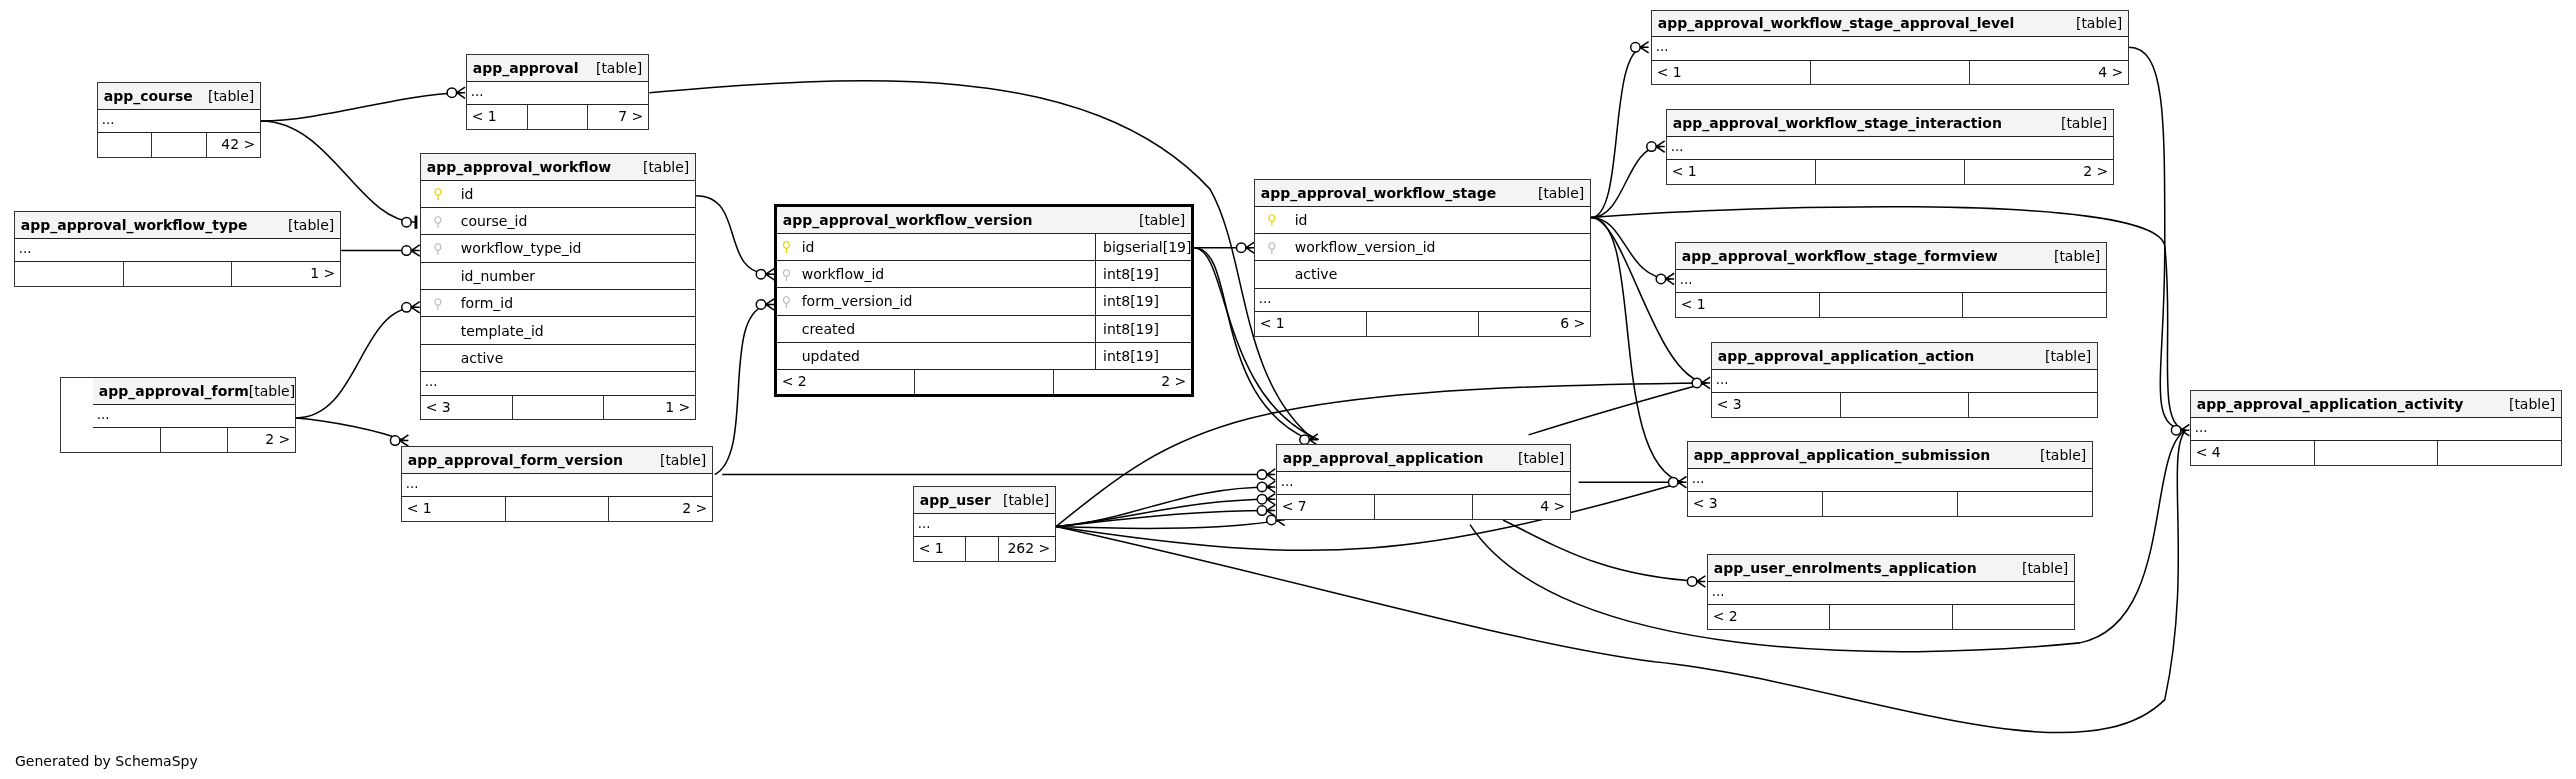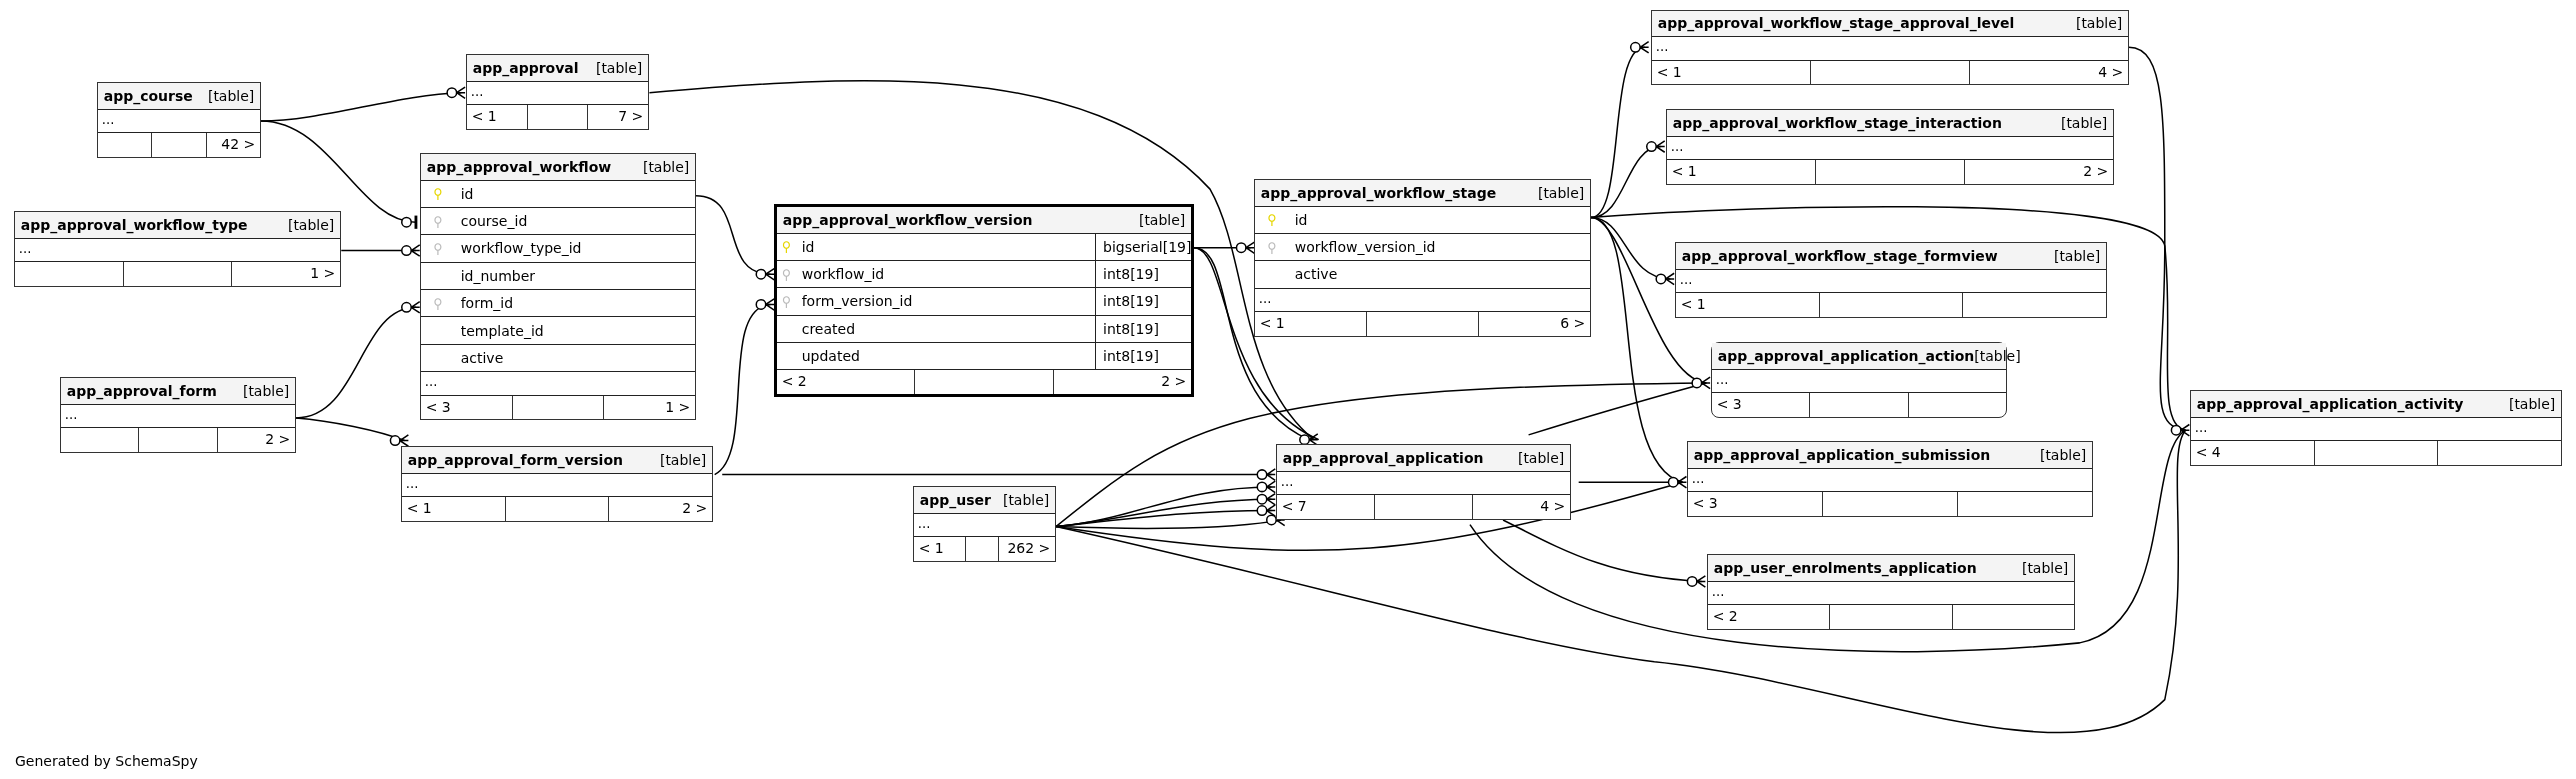--- a/index.html
+++ b/index.html
@@ -180,21 +180,21 @@
       <span class="cname">active</span>
     </div>
   <div class="ell">...</div>
   <div class="foot">
       <span>&lt; 3</span>
       <span></span>
       <span class="r">1 &gt;</span>
     </div>
 </div>
 
-<div class="tbl" style="left:60px;top:377px;width:236px;">
+<div class="tbl" style="left:60px;top:377px;width:236px;padding-left:32px;">
   <div class="hdr">
       <span class="tname">app_approval_form</span>
       <span class="ttype">[table]</span>
     </div>
   <div class="ell">...</div>
   <div class="foot">
       <span></span>
       <span></span>
       <span class="r">2 &gt;</span>
     </div>
@@ -333,21 +333,21 @@
       <span class="ttype">[table]</span>
     </div>
   <div class="ell">...</div>
   <div class="foot">
       <span>&lt; 1</span>
       <span></span>
       <span class="r"></span>
     </div>
 </div>
 
-<div class="tbl" style="left:1711px;top:342px;width:296px;border-radius:8px;">
+<div class="tbl" style="left:1711px;top:342px;width:387px;">
   <div class="hdr">
       <span class="tname">app_approval_application_action</span>
       <span class="ttype">[table]</span>
     </div>
   <div class="ell">...</div>
   <div class="foot">
       <span>&lt; 3</span>
       <span></span>
       <span class="r"></span>
     </div>

